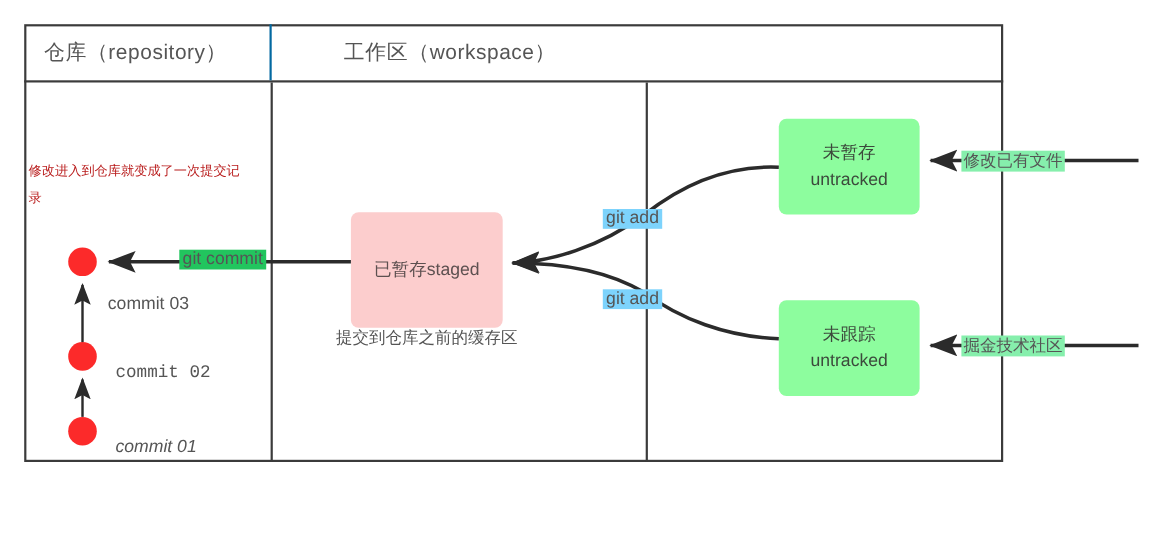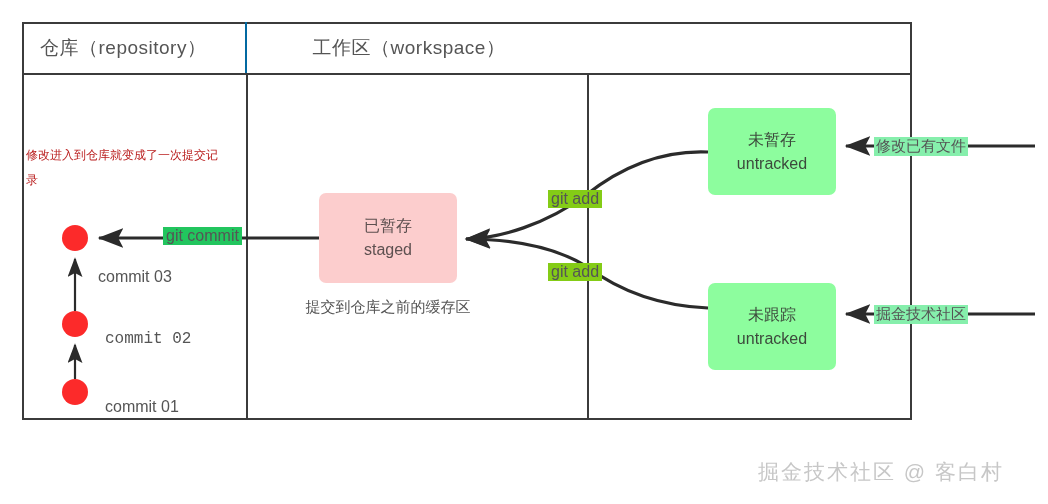--- a/index.html
+++ b/index.html
@@ -89,45 +89,45 @@
 
   .commit-label {
     position: absolute;
     font-size: 16px;
     color: #555555;
     white-space: nowrap;
     margin-top: 16px;
   }
   .commit-label.l3 { left: 98px; top: 252px; }
   .commit-label.l2 { left: 105px; top: 314px; font-family: Liberation Mono, monospace; }
-  .commit-label.l1 { left: 105px; top: 382px; }
+  .commit-label.l1 { left: 105px; top: 382px; font-style: italic; }
 
   .git-commit-label {
     position: absolute;
     left: 163px;
     top: 227px;
     font-size: 16px;
     color: #555555;
     background: #22c55e;
     padding: 0 3px;
     white-space: nowrap;
     z-index: 6;
   }
 
   
   .staged-box {
     position: absolute;
     left: 319px;
     top: 193px;
     width: 138px;
-    height: 90px;
+    height: 105px;
     background: #fccdcd;
     border-radius: 7px;
     display: flex;
-    flex-direction: column;
+    flex-direction: row;
     align-items: center;
     justify-content: center;
     font-size: 16px;
     color: #5d5050;
     line-height: 24px;
   }
   .staged-caption {
     position: absolute;
     left: 279px;
     top: 298px;
@@ -146,27 +146,27 @@
     border-radius: 7px;
     display: flex;
     flex-direction: column;
     align-items: center;
     justify-content: center;
     font-size: 16px;
     color: #3c4a3c;
     line-height: 24px;
   }
   .green-box.unstaged  { left: 708px; top: 108px; }
-  .green-box.untracked { left: 708px; top: 283px; }
+  .green-box.untracked { left: 708px; top: 273px; }
 
   .gitadd-label {
     position: absolute;
     font-size: 16px;
     color: #555555;
-    background: #84cc16;
+    background: #7dd3fc;
     padding: 0 3px;
     white-space: nowrap;
     z-index: 6;
   }
   .gitadd-label.a1 { left: 548px; top: 190px; }
   .gitadd-label.a2 { left: 548px; top: 263px; }
 
   .edge-label {
     position: absolute;
     font-size: 15px;
@@ -238,21 +238,20 @@
     <span>未跟踪</span>
     <span>untracked</span>
   </div>
 
   <div class="gitadd-label a1">git add</div>
   <div class="gitadd-label a2">git add</div>
 
   <div class="edge-label e1">修改已有文件</div>
   <div class="edge-label e2">掘金技术社区</div>
 
-  <div class="watermark">掘金技术社区 @ 客白村</div>
 
   <svg class="overlay" viewBox="0 0 1048 504">
     <defs>
       <marker id="ah" markerWidth="9" markerHeight="9" refX="7.6" refY="3.1" orient="auto" markerUnits="strokeWidth">
         <path d="M0,0 L8,3.1 L0,6.2 L1.6,3.1 z" fill="#2b2b2b"></path>
       </marker>
       <marker id="ah-thin" markerWidth="10" markerHeight="10" refX="8.2" refY="3.4" orient="auto" markerUnits="strokeWidth">
         <path d="M0,0 L9,3.4 L0,6.8 L1.8,3.4 z" fill="#2b2b2b"></path>
       </marker>
     </defs>

